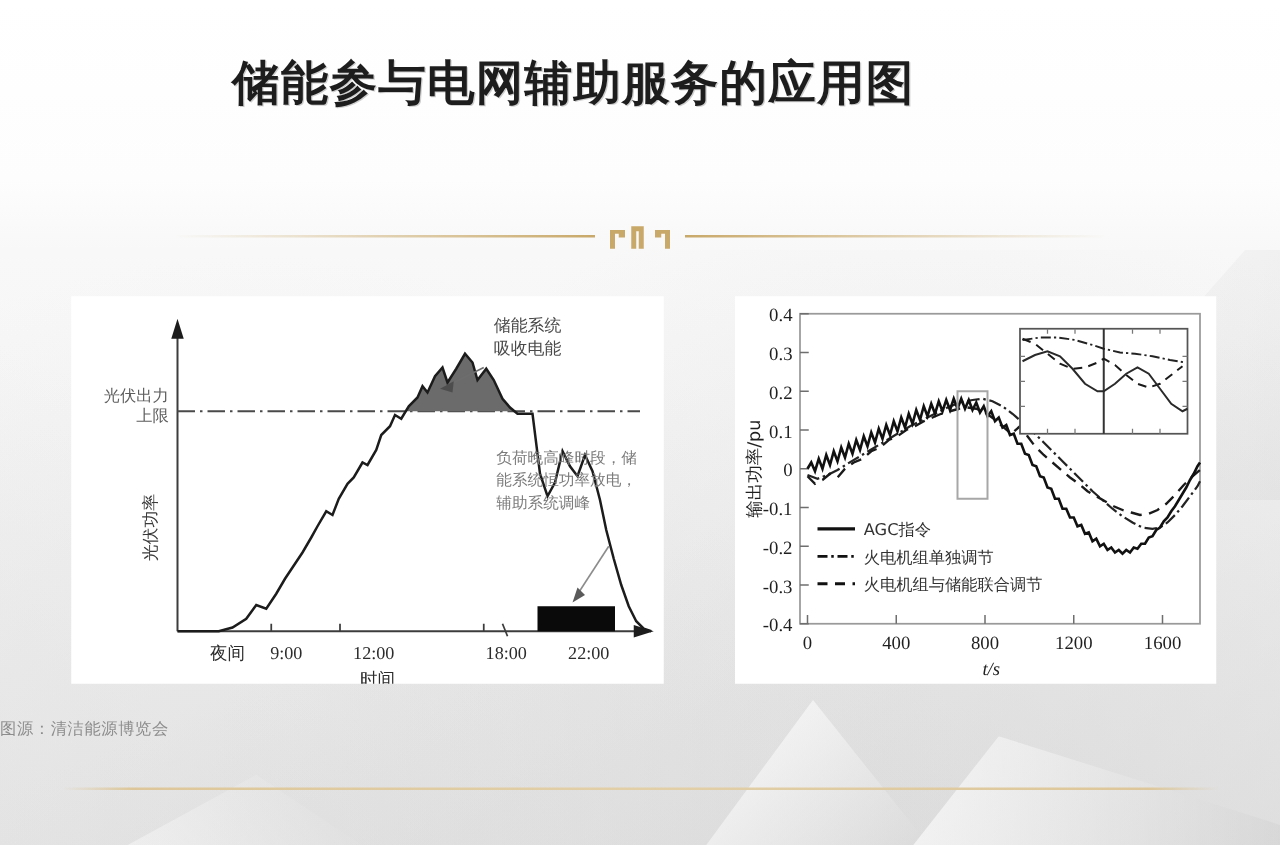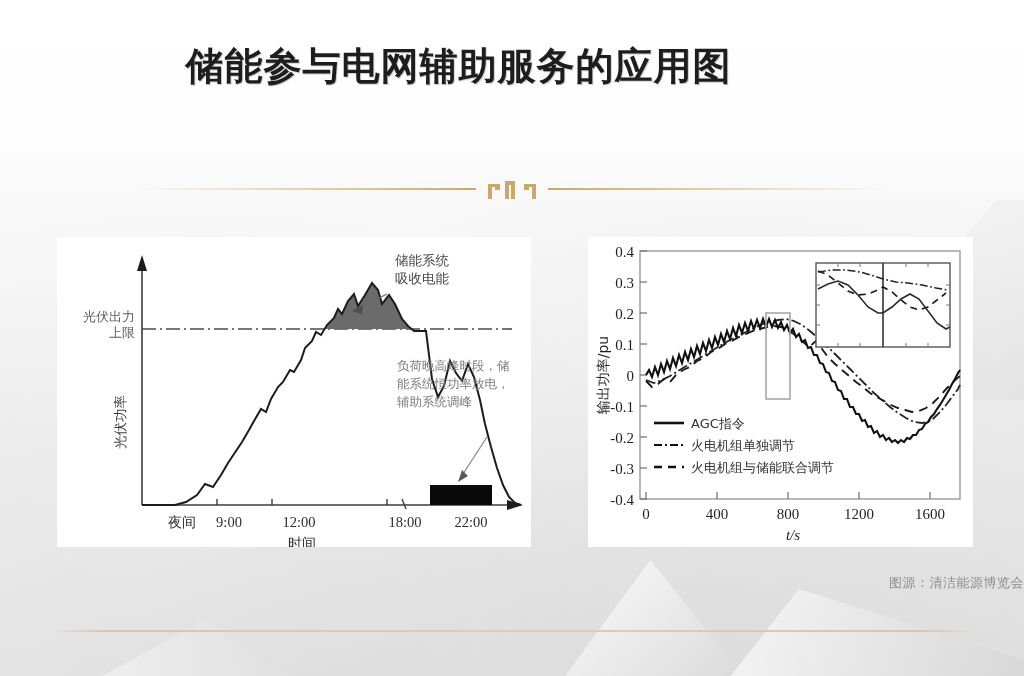--- a/index.html
+++ b/index.html
@@ -75,21 +75,21 @@
     position:absolute; background:#ffffff;
   }
   .panel.left-panel{ left:57px; top:0; width:474px; height:310px; }
   .panel.right-panel{ left:588px; top:0; width:385px; height:310px; }
 
   .panel svg{ display:block; width:100%; height:100%; }
 
   
   .caption{
     position:absolute; left:0; top:574px; width:1024px;
-    text-align:right;
+    text-align:left;
     font-family:"DejaVu Sans","Liberation Sans",sans-serif;
     font-size:13px;
     color:#8d8d8d;
     letter-spacing:.5px;
     z-index:5;
   }
 
   
   .bottom-rule{
     position:absolute; left:50px; top:630px; width:925px; height:2px;

